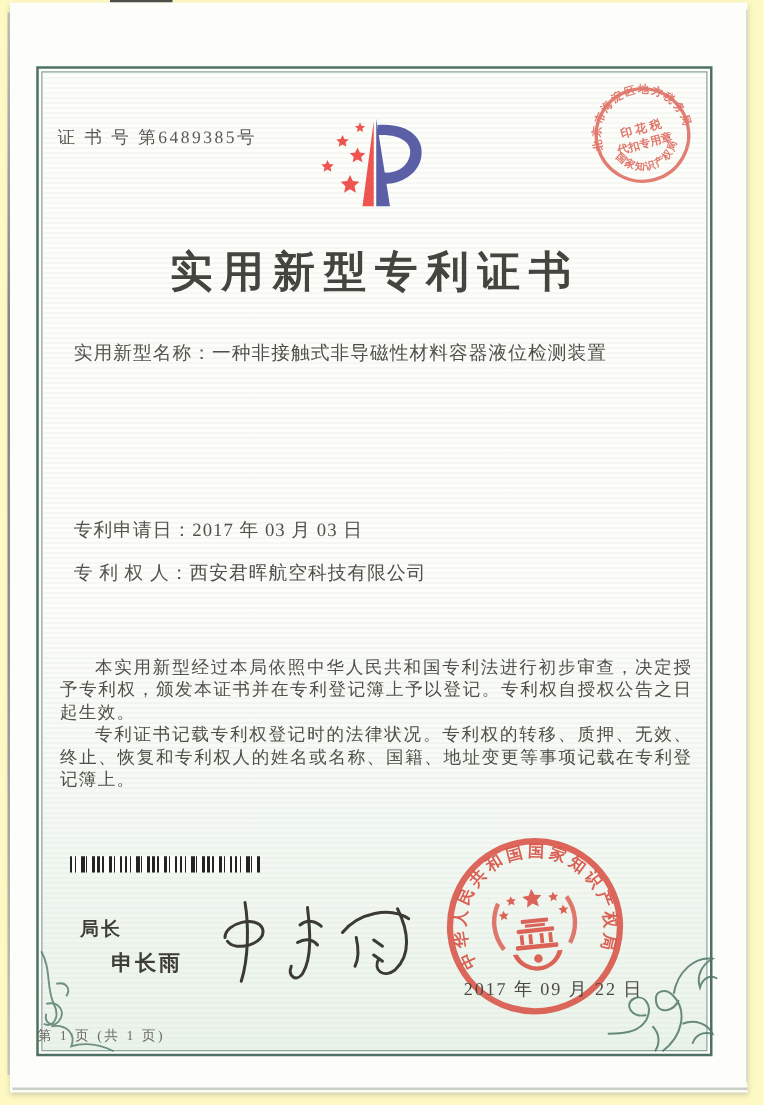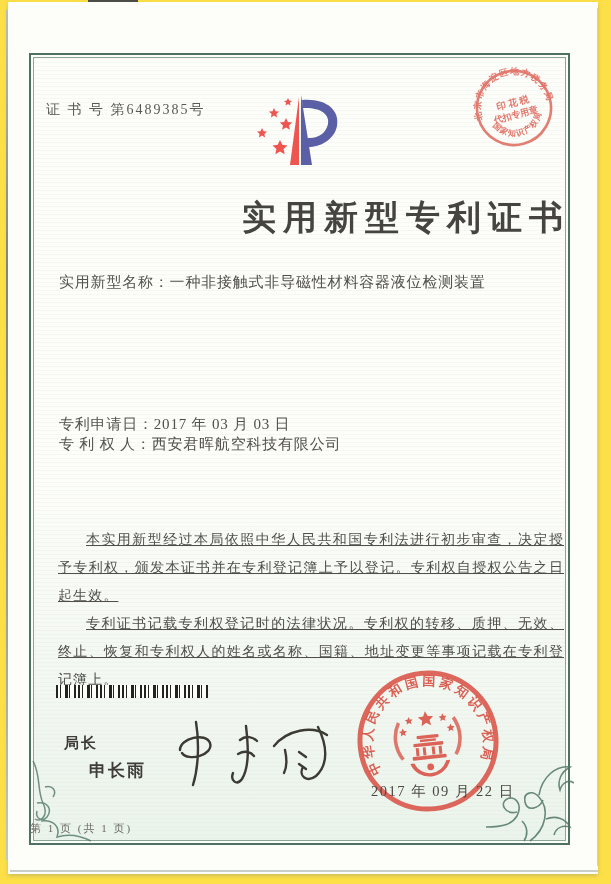--- a/index.html
+++ b/index.html
@@ -1,44 +1,44 @@
 <!DOCTYPE html>
 <html><head>
 <meta charset="utf-8">
 <style>
   html,body{margin:0;padding:0;background:#ffffff;}
   .stage{position:relative;width:611px;height:884px;overflow:hidden;
-         font-family:"Liberation Serif","DejaVu Serif",serif;background:#fde047;}
+         font-family:"Liberation Serif","DejaVu Serif",serif;background:#fef9c3;}
   
   .scan-top-line{position:absolute;left:88px;top:0;width:50px;height:2px;background:#4d4d49;}
   .scan-tick{position:absolute;left:424px;top:4px;width:9px;height:7px;border-left:2px solid #3c3c38;border-bottom:2px solid #3c3c38;transform:rotate(-35deg);}
   .paper{position:absolute;left:8px;top:2px;width:590px;height:872px;background:#fdfdfa;
          box-shadow:0 2px 4px rgba(120,125,118,.35);}
   .paper-left-edge{position:absolute;left:6px;top:10px;width:2px;height:850px;
          background:linear-gradient(180deg,#b9bfb7,#7f867f 30%,#8d938c 60%,#c3c8c0);}
   .paper-right-edge{position:absolute;left:597px;top:8px;width:1px;height:858px;background:#ccd1ca;}
   .paper-bottom-edge{position:absolute;left:10px;top:870px;width:588px;height:2px;background:#c9cec7;}
 
   
   .frame{position:absolute;left:29px;top:53px;width:541px;height:792px;border:2.5px solid #4e7164;box-sizing:border-box;}
   .frame-inner{position:absolute;inset:2px;border:1px solid #8aa796;
       background:
         linear-gradient(180deg,rgba(210,230,214,0) 55%,rgba(205,228,210,.38) 100%),
         repeating-linear-gradient(180deg,rgba(130,170,145,.07) 0 1px,rgba(0,0,0,0) 1px 4px);}
 
   .cert-no{position:absolute;left:46px;top:101px;font-size:14px;letter-spacing:2px;color:#5a5953;}
-  .title{position:absolute;left:30px;top:195px;width:540px;text-align:right;
+  .title{position:absolute;left:30px;top:195px;width:540px;text-align:center;
          font-size:34px;font-weight:600;letter-spacing:7px;color:#45443e;}
 
   .field-row{position:absolute;left:59px;font-size:15px;color:#54534d;letter-spacing:.8px;white-space:nowrap;}
   .field-row .lbl{color:#54534d;}
   .field-row .val{color:#514f49;text-align:center;}
 
-  .paras{position:absolute;left:58px;top:526px;width:506px;font-size:14px;line-height:28px;
-         color:#504f49;text-align:justify;letter-spacing:1.1px;text-decoration:underline;}
+  .paras{position:absolute;left:48px;top:526px;width:506px;font-size:14px;line-height:18px;
+         color:#504f49;text-align:justify;letter-spacing:1.1px;}
   .paras p{margin:0;text-indent:2em;}
 
   .barcode{position:absolute;left:56px;top:685px;width:152px;height:13px;
     background:repeating-linear-gradient(90deg,#23231f 0 2px,#fdfdfa 2px 4px,#23231f 4px 5px,#fdfdfa 5px 9px,#23231f 9px 12px,#fdfdfa 12px 13px,#23231f 13px 14px,#fdfdfa 14px 18px,#23231f 18px 20px,#fdfdfa 20px 22px);}
 
   .signer-title{position:absolute;left:64px;top:734px;font-size:15px;color:#3e3d38;letter-spacing:2px;font-weight:600;}
   .signer-name{position:absolute;left:64px;top:759px;font-size:17px;color:#3e3d38;letter-spacing:2px;font-weight:600;margin-left:25px;}
   .signature{position:absolute;left:152px;top:710px;}
 
   .tax-stamp{position:absolute;left:472px;top:66px;transform:rotate(-15deg);}
@@ -103,21 +103,21 @@
   </svg>
 
   <div class="title">实用新型专利证书</div>
 
   <div class="field-row" style="top:273px">
     <span class="lbl">实用新型名称：</span><span class="val">一种非接触式非导磁性材料容器液位检测装置</span>
   </div>
   <div class="field-row" style="top:415px">
     <span class="lbl">专利申请日：</span><span class="val">2017 年 03 月 03 日</span>
   </div>
-  <div class="field-row" style="top:435px">
+  <div class="field-row" style="top:449px">
     <span class="lbl">专 利 权 人：</span><span class="val">西安君晖航空科技有限公司</span>
   </div>
 
   <div class="paras">
     <p>本实用新型经过本局依照中华人民共和国专利法进行初步审查，决定授予专利权，颁发本证书并在专利登记簿上予以登记。专利权自授权公告之日起生效。</p>
     <p>专利证书记载专利权登记时的法律状况。专利权的转移、质押、无效、终止、恢复和专利权人的姓名或名称、国籍、地址变更等事项记载在专利登记簿上。</p>
   </div>
 
   <div class="barcode"></div>
 

